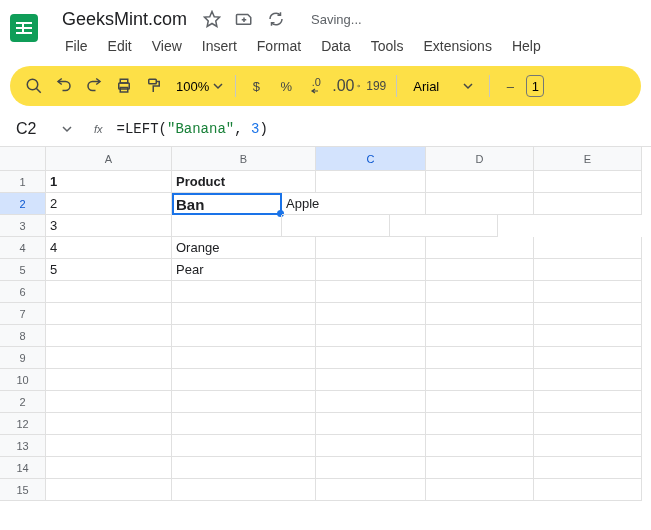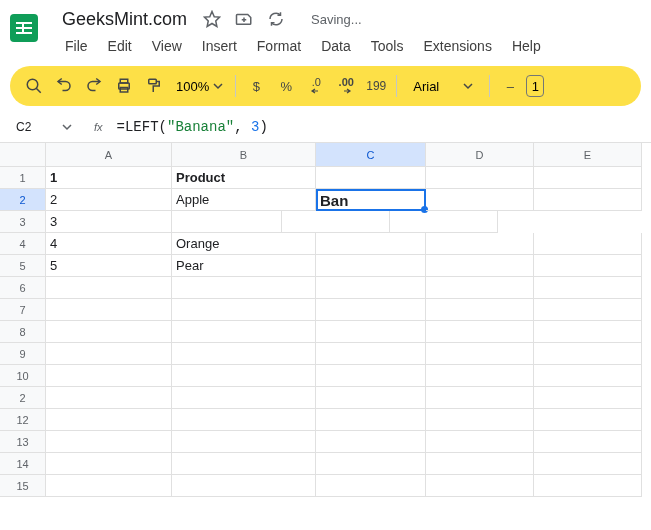--- a/index.html
+++ b/index.html
@@ -14,21 +14,21 @@
 .saving { color: #5f6368; font-size: 13px; margin-left: 16px; }
 .menubar { display: flex; gap: 2px; margin-top: 2px; }
 .menuitem { padding: 4px 9px; color: #404040; font-size: 14px; cursor: pointer; border-radius: 4px; }
 .toolbar { display: flex; align-items: center; gap: 2px; padding: 6px 10px; background: #fde047; border-radius: 24px; margin: 8px 10px 6px 10px; }
 .tbtn { width: 28px; height: 28px; display: flex; align-items: center; justify-content: center; cursor: pointer; border-radius: 4px; color: #444746; }
 .zoom { display: flex; align-items: center; gap: 4px; padding: 0 6px; cursor: pointer; }
 .sep { width: 1px; height: 22px; background: #c4c7c5; margin: 0 4px; }
 .fontbox { display: flex; align-items: center; gap: 14px; padding: 0 10px; cursor: pointer; min-width: 80px; justify-content: space-between; }
 .sizebox { border: 1px solid #747775; border-radius: 4px; width: 18px; height: 22px; display: flex; align-items: center; justify-content: center; font-size: 13px; }
 .formulabar { display: flex; align-items: center; padding: 4px 8px; border-bottom: 1px solid #e0e0e0; gap: 8px; }
-.cellname { width: 72px; display: flex; align-items: center; justify-content: space-between; padding: 4px 8px; font-size: 12px; color: #202124; }
+.cellname { width: 72px; display: flex; align-items: center; justify-content: space-between; padding: 4px 8px; font-size: 16px; color: #202124; }
 .fxicon { font-style: italic; color: #5f6368; font-size: 11px; padding: 0 6px; }
 .formula { font-family: 'Courier New', monospace; font-size: 14px; color: #202124; }
 .formula .str { color: #188038; }
 .formula .num { color: #1a73e8; }
 .grid { display: flex; }
 .corner { width: 46px; height: 24px; background: #f8f9fa; border-right: 1px solid #e0e0e0; border-bottom: 1px solid #e0e0e0; }
 .colheads { display: flex; }
 .colhead { height: 24px; background: #f8f9fa; border-right: 1px solid #e0e0e0; border-bottom: 1px solid #e0e0e0; display: flex; align-items: center; justify-content: center; color: #5f6368; font-size: 11px; }
 .colhead.sel { background: #d3e3fd; color: #0b57d0; }
 .row { display: flex; }
@@ -135,21 +135,21 @@
   </div>
   <div class="sep"></div>
   <div class="tbtn">$</div>
   <div class="tbtn">%</div>
   <div class="tbtn" style="font-size:11px;flex-direction:column;line-height:0.9;">
       <span>.0</span>
       <svg width="12" height="6" viewBox="0 0 12 6">
         <path d="M8 3H2m3-2L2 3l3 2" fill="none" stroke="#444746" stroke-width="1.2"></path>
       </svg>
     </div>
-  <div class="tbtn" style="font-size:11px;flex-direction:column;line-height:0.9;font-weight:bold;">
+  <div class="tbtn" style="font-size:16px;flex-direction:row;line-height:0.9;">
       <span>.00</span>
       <svg width="12" height="6" viewBox="0 0 12 6">
         <path d="M4 3h6M7 1l3 2-3 2" fill="none" stroke="#444746" stroke-width="1.2"></path>
       </svg>
     </div>
   <div class="tbtn" style="font-size:12px;">199</div>
   <div class="sep"></div>
   <div class="fontbox">
     <span>Arial</span>
     <svg width="10" height="10" viewBox="0 0 10 10">
@@ -201,22 +201,22 @@
     </div>
     <div class="row">
         <div class="cell colA rowh-22 bold">1</div>
         <div class="cell colB rowh-22 bold">Product</div>
         <div class="cell colC rowh-22"></div>
         <div class="cell colD rowh-22"></div>
         <div class="cell colE rowh-22"></div>
       </div>
     <div class="row">
         <div class="cell colA rowh-22">2</div>
+        <div class="cell colC rowh-22 active bold" style="font-size:15px;">Ban<div class="handle"></div></div>
         <div class="cell colB rowh-22">Apple</div>
-        <div class="cell colC rowh-22 active bold" style="font-size:15px;">Ban<div class="handle"></div></div>
         <div class="cell colD rowh-22"></div>
         <div class="cell colE rowh-22"></div>
       </div>
     <div class="row">
         <div class="cell colA rowh-22">3</div>
         <div class="cell colC rowh-22"></div>
         <div class="cell colD rowh-22"></div>
         <div class="cell colE rowh-22"></div>
       </div>
     <div class="row">

